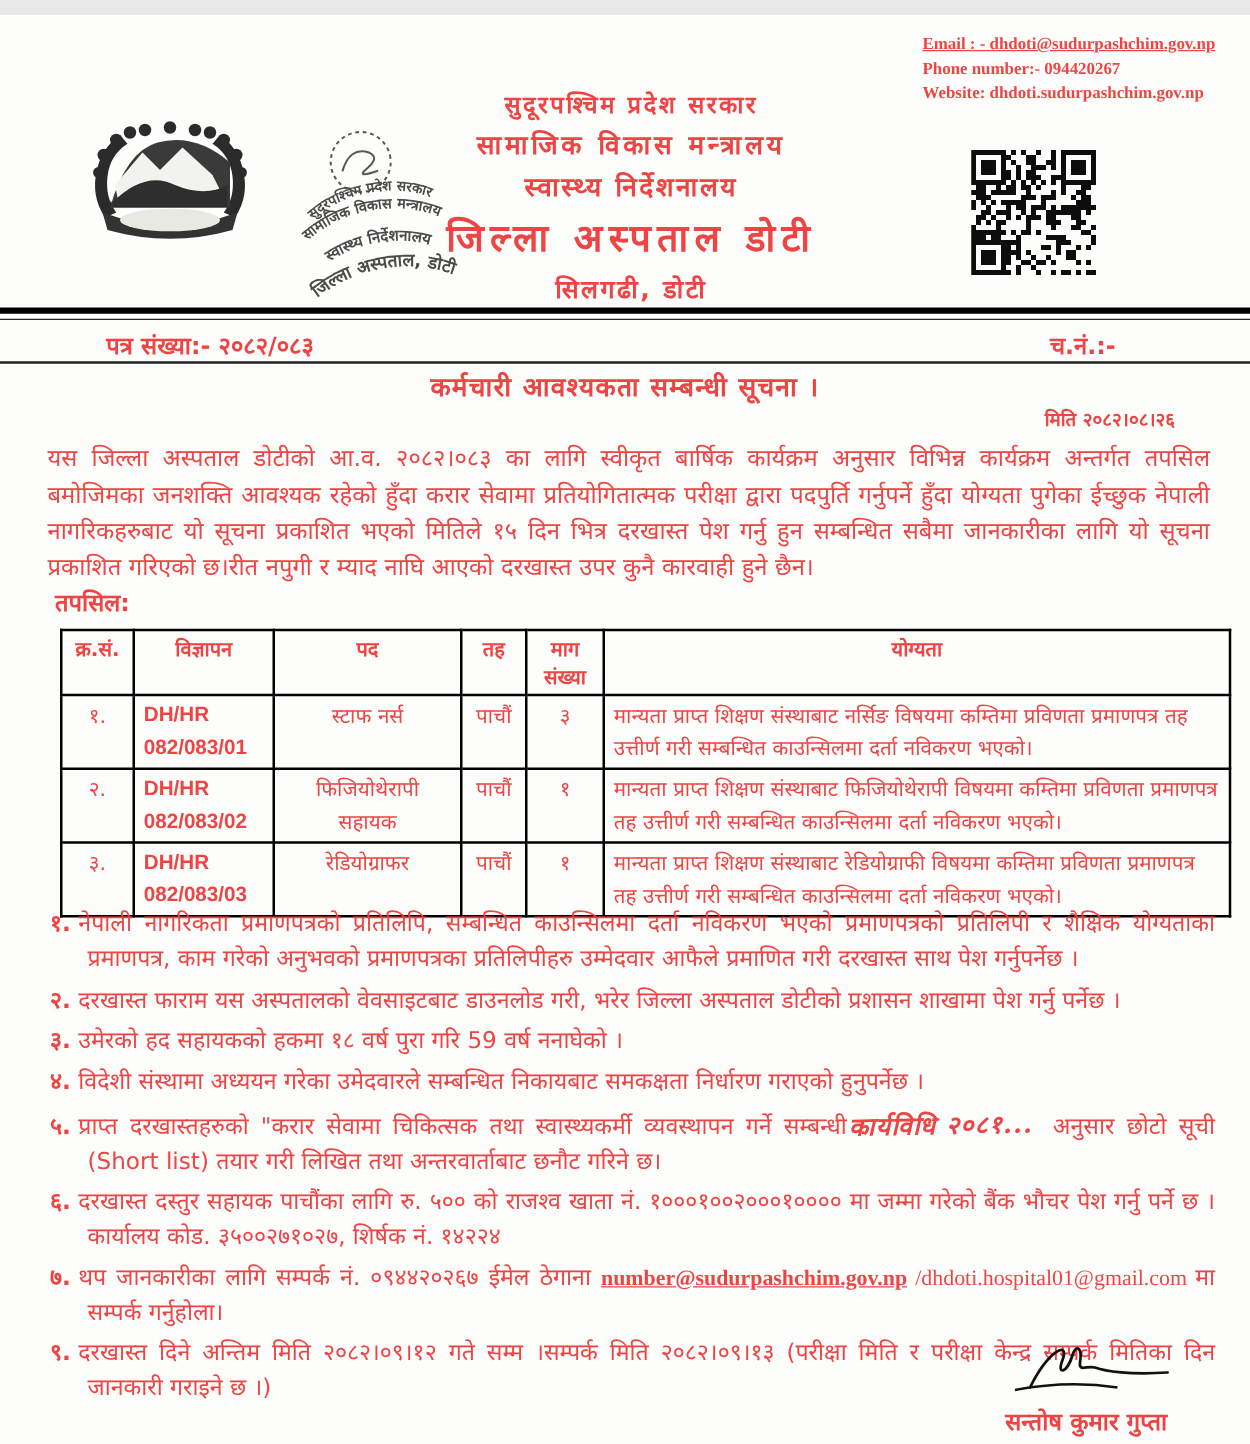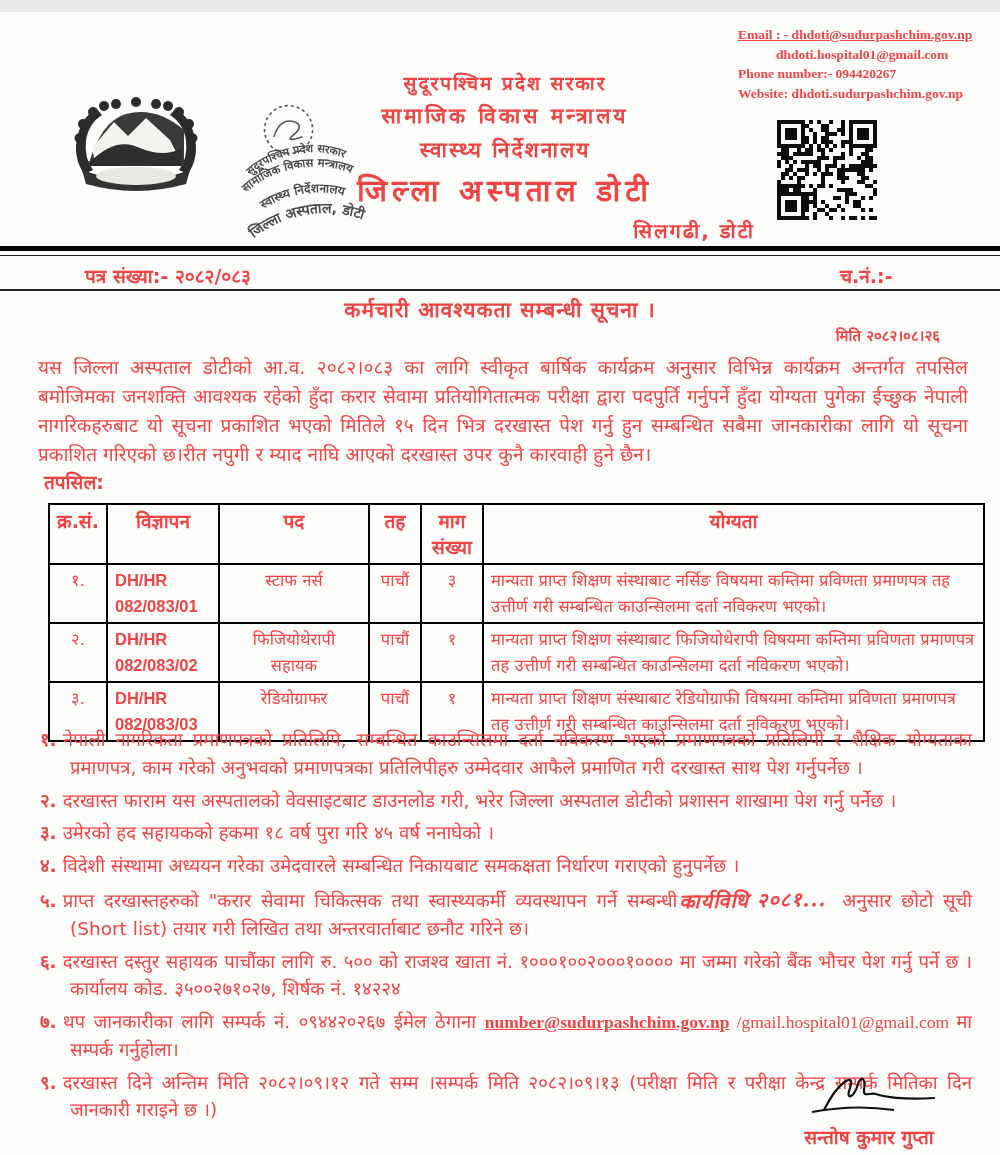--- a/index.html
+++ b/index.html
@@ -14,21 +14,21 @@
   .contact .u { text-decoration:underline; }
   .contact .indent { padding-left:38px; }
 
   
   .org { position:absolute; top:58px; left:255px; width:500px; text-align:center; }
   .org div { font-weight:bold; }
   .org .l1 { font-size:19px; letter-spacing:2px; }
   .org .l2 { font-size:21px; margin-top:5px; letter-spacing:3px; }
   .org .l3 { font-size:21px; margin-top:6px; letter-spacing:2px; }
   .org .l4 { font-size:30px; margin-top:6px; letter-spacing:5px; }
-  .org .l5 { font-size:20px; margin-top:7px; letter-spacing:2px;text-align:right; }
+  .org .l5 { font-size:20px; margin-top:7px; letter-spacing:2px; }
 
   .emblem { position:absolute; left:66px; top:84px; }
   .stamp  { position:absolute; left:200px; top:88px; transform:rotate(-13deg); opacity:.85; }
   .stamp text { font-weight:bold; fill:#2c2c2c; }
   .qr { position:absolute; left:777px; top:106px; width:100px; height:104px; }
 
   
   .rule-thick { position:absolute; top:234px; left:0; width:1000px; height:5px; background:#000; }
   .rule-thin-a { position:absolute; top:243px; left:0; width:1000px; height:1px; background:#222; }
   .rule-thin-b { position:absolute; top:277px; left:0; width:1000px; height:2px; background:#222; }
@@ -41,21 +41,21 @@
   .doc-date  { position:absolute; top:313px; right:60px; font-size:15px; font-weight:bold; }
 
   .intro { position:absolute; top:341px; left:38px; width:930px;
            font-size:19px; line-height:1.52; text-align:justify; }
 
   .tapasil { position:absolute; top:457px; left:44px; font-size:19px; font-weight:bold; }
 
   table.vac { position:absolute; top:491px; left:48px; width:937px;
               border-collapse:collapse; table-layout:fixed; }
   table.vac th, table.vac td { border:2px solid #000; padding:3px 7px; vertical-align:top; }
-  table.vac th { font-size:19px; font-weight:bold; text-align:center; height:52px; }
+  table.vac th { font-size:16px; font-weight:bold; text-align:center; height:52px; }
   table.vac td { font-size:16.5px; line-height:1.55; }
   .col-sn{width:58px} .col-ad{width:112px} .col-post{width:150px}
   .col-lvl{width:52px} .col-cnt{width:62px} .col-q{width:auto}
   td.c { text-align:center; }
   td.ad { font-family:Liberation Sans, sans-serif; font-weight:bold; font-size:15.5px; }
 
   .notes { position:absolute; top:714px; left:40px; width:932px;
            font-size:18.5px; line-height:1.5; }
   .note { padding-left:30px; text-indent:-30px; margin-bottom:5px; text-align:justify; }
   .note .num { margin-right:6px; font-weight:bold; }
@@ -70,21 +70,20 @@
   .signature .name  { font-size:19px; font-weight:bold; margin-top:2px; }
   .signature .title { font-size:21px; font-weight:bold; margin-top:3px; }
 </style>
 </head>
 <body>
 
 <div class="page">
 
   <div class="contact">
     <div class="u">Email : - dhdoti@sudurpashchim.gov.np</div>
-    <div class="indent">dhdoti.hospital01@gmail.com</div>
     <div>Phone number:- 094420267</div>
     <div>Website: dhdoti.sudurpashchim.gov.np</div>
   </div>
 
   <svg class="emblem" width="140" height="105" viewBox="0 0 140 105">
     <g fill="#2b2b2b">
       <path d="M18 78 Q6 60 12 38 Q16 22 30 12 l6 7 Q22 28 20 45 Q18 62 27 74 Z"></path>
       <path d="M122 78 Q134 60 128 38 Q124 22 110 12 l-6 7 Q118 28 120 45 Q122 62 113 74 Z"></path>
       <circle cx="27" cy="16" r="5"></circle>
         <circle cx="38" cy="10" r="5"></circle>
@@ -506,35 +505,35 @@
     </table>
 
   <div class="notes">
     <div class="note">
       <span class="num">१.</span><span>नेपाली नागरिकता प्रमाणपत्रको प्रतिलिपि, सम्बन्धित काउन्सिलमा दर्ता नविकरण भएको प्रमाणपत्रको प्रतिलिपी र शैक्षिक योग्यताका प्रमाणपत्र, काम गरेको अनुभवको प्रमाणपत्रका प्रतिलिपीहरु उम्मेदवार आफैले प्रमाणित गरी दरखास्त साथ पेश गर्नुपर्नेछ  ।</span>
     </div>
     <div class="note">
       <span class="num">२.</span><span>दरखास्त फाराम यस अस्पतालको वेवसाइटबाट डाउनलोड गरी, भरेर जिल्ला अस्पताल डोटीको प्रशासन शाखामा पेश गर्नु पर्नेछ  ।</span>
     </div>
     <div class="note">
-      <span class="num">३.</span><span>उमेरको हद सहायकको हकमा १८ वर्ष पुरा गरि ४५ वर्ष ननाघेको ।</span>
+      <span class="num">३.</span><span>उमेरको हद सहायकको हकमा १८ वर्ष पुरा गरि 59 वर्ष ननाघेको ।</span>
     </div>
     <div class="note">
       <span class="num">४.</span><span>विदेशी संस्थामा अध्ययन गरेका उमेदवारले सम्बन्धित निकायबाट समकक्षता निर्धारण गराएको हुनुपर्नेछ ।</span>
     </div>
     <div class="note">
       <span class="num">५.</span><span>प्राप्त दरखास्तहरुको "करार सेवामा चिकित्सक तथा स्वास्थ्यकर्मी व्यवस्थापन गर्ने सम्बन्धी :</span>
       <span class="hand">कार्यविधि २०८१...</span>
       <span>अनुसार छोटो सूची (Short list) तयार गरी लिखित तथा अन्तरवार्ताबाट छनौट गरिने छ।</span>
     </div>
     <div class="note">
       <span class="num">६.</span><span>दरखास्त दस्तुर सहायक पाचौंका लागि रु. ५०० को राजश्व खाता नं. १०००१००२०००१०००० मा जम्मा गरेको बैंक भौचर पेश गर्नु पर्ने छ ।कार्यालय कोड. ३५००२७१०२७, शिर्षक नं. १४२२४</span>
     </div>
     <div class="note">
-      <span class="num">७.</span><span>थप जानकारीका लागि सम्पर्क नं. ०९४४२०२६७ ईमेल ठेगाना </span><span class="maillink">number@sudurpashchim.gov.np</span><span class="maillink2"> /gmail.hospital01@gmail.com </span><span>मा सम्पर्क गर्नुहोला।</span>
+      <span class="num">७.</span><span>थप जानकारीका लागि सम्पर्क नं. ०९४४२०२६७ ईमेल ठेगाना </span><span class="maillink">number@sudurpashchim.gov.np</span><span class="maillink2"> /dhdoti.hospital01@gmail.com </span><span>मा सम्पर्क गर्नुहोला।</span>
     </div>
     <div class="note">
       <span class="num">९.</span><span>दरखास्त दिने अन्तिम मिति २०८२।०९।१२ गते सम्म  ।सम्पर्क मिति २०८२।०९।१३ (परीक्षा मिति र परीक्षा केन्द्र सम्पर्क मितिका दिन जानकारी गराइने छ ।)</span>
     </div>
   </div>
 
   <div class="signature">
     <svg width="170" height="48" viewBox="0 0 170 48">
       <path d="M40 40 C55 10 72 2 66 18 C61 31 70 28 74 14 C77 5 82 8 80 20 C79 28 86 22 92 24 C100 27 120 30 150 28" fill="none" stroke="#111" stroke-width="2.2" stroke-linecap="round"></path>
       <path d="M28 42 Q70 34 110 40" fill="none" stroke="#111" stroke-width="2"></path>

